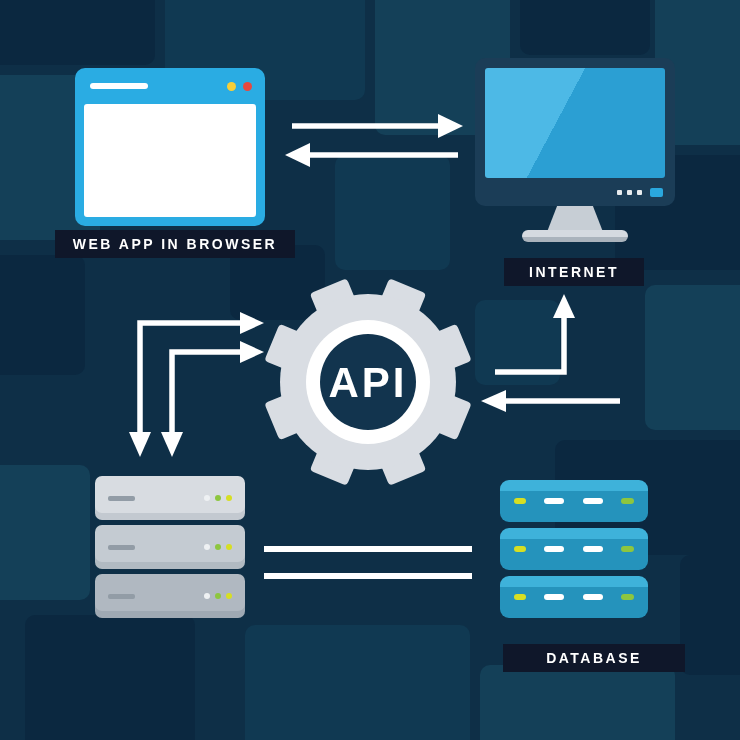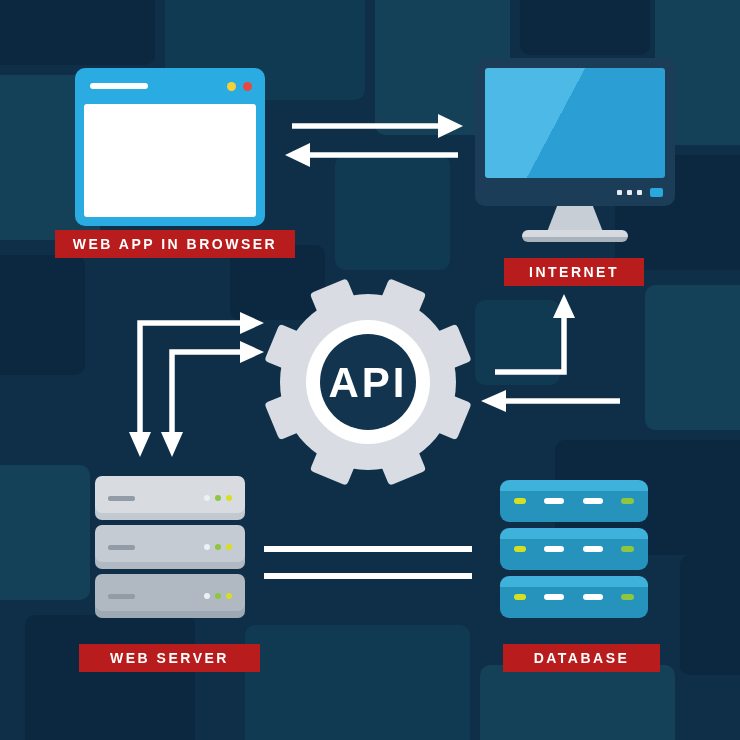--- a/index.html
+++ b/index.html
@@ -15,28 +15,28 @@
 
   
   .connections{position:absolute;left:0;top:0;z-index:2;}
   .al{stroke:#ffffff;stroke-width:5.5;fill:none;}
   .al.thick{stroke-width:6;}
   .af{fill:#ffffff;}
   .api-text{fill:#ffffff;font-family:"Liberation Sans",sans-serif;font-weight:bold;font-size:42px;letter-spacing:3px;}
 
   
   .label{
-    position:absolute;z-index:4;height:28px;background:#b91c1c;color:#ffffff;
+    position:absolute;z-index:4;height:28px;background:#0f172a;color:#ffffff;
     display:flex;align-items:center;justify-content:center;
     font-weight:700;font-size:14px;letter-spacing:2.5px;
   }
   .label-webapp{left:55px;top:230px;width:240px;}
   .label-internet{left:504px;top:258px;width:140px;text-align:right;}
   .label-webserver{left:79px;top:644px;width:181px;}
-  .label-database{left:503px;top:644px;width:157px;}
+  .label-database{left:503px;top:644px;width:182px;}
 
   
   .browser{position:absolute;left:75px;top:68px;width:190px;height:158px;background:#2aace3;border-radius:10px;z-index:3;}
   .browser-header{position:absolute;top:0;left:0;right:0;height:36px;display:flex;align-items:center;}
   .browser-urlbar{width:58px;height:6px;border-radius:3px;background:#ffffff;margin-left:15px;}
   .browser-dots{margin-left:auto;margin-right:13px;display:flex;gap:7px;}
   .bdot{width:9px;height:9px;border-radius:50%;}
   .bdot-yellow{background:#f7cf37;}
   .bdot-red{background:#e8483f;}
   .browser-body{position:absolute;left:9px;right:9px;top:36px;bottom:9px;background:#ffffff;border-radius:3px;}
@@ -213,16 +213,15 @@
     <div class="db-unit">
       <div class="db-bar db-yellow"></div>
       <div class="db-bar db-white"></div>
       <div class="db-bar db-white"></div>
       <div class="db-bar db-green"></div>
     </div>
   </div>
 
   <div class="label label-webapp">WEB APP IN BROWSER</div>
   <div class="label label-internet">INTERNET</div>
-  <div class="label label-webserver">WEB SERVER</div>
   <div class="label label-database">DATABASE</div>
 
 </div>
 
 </body></html>

